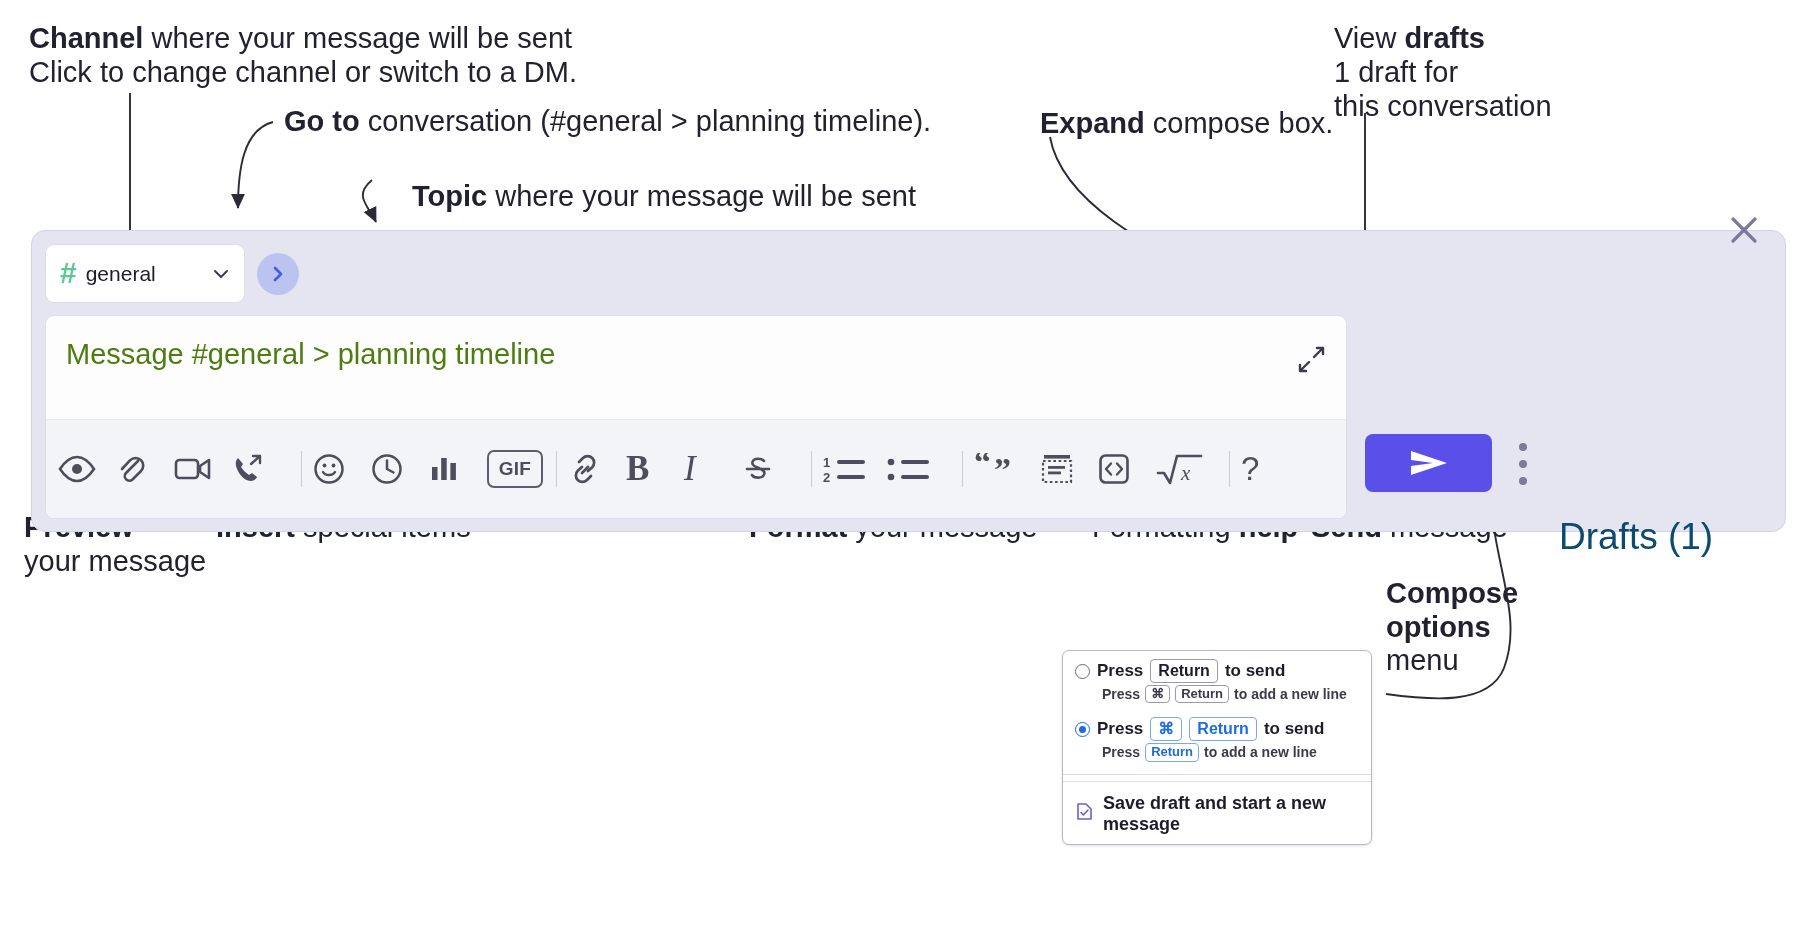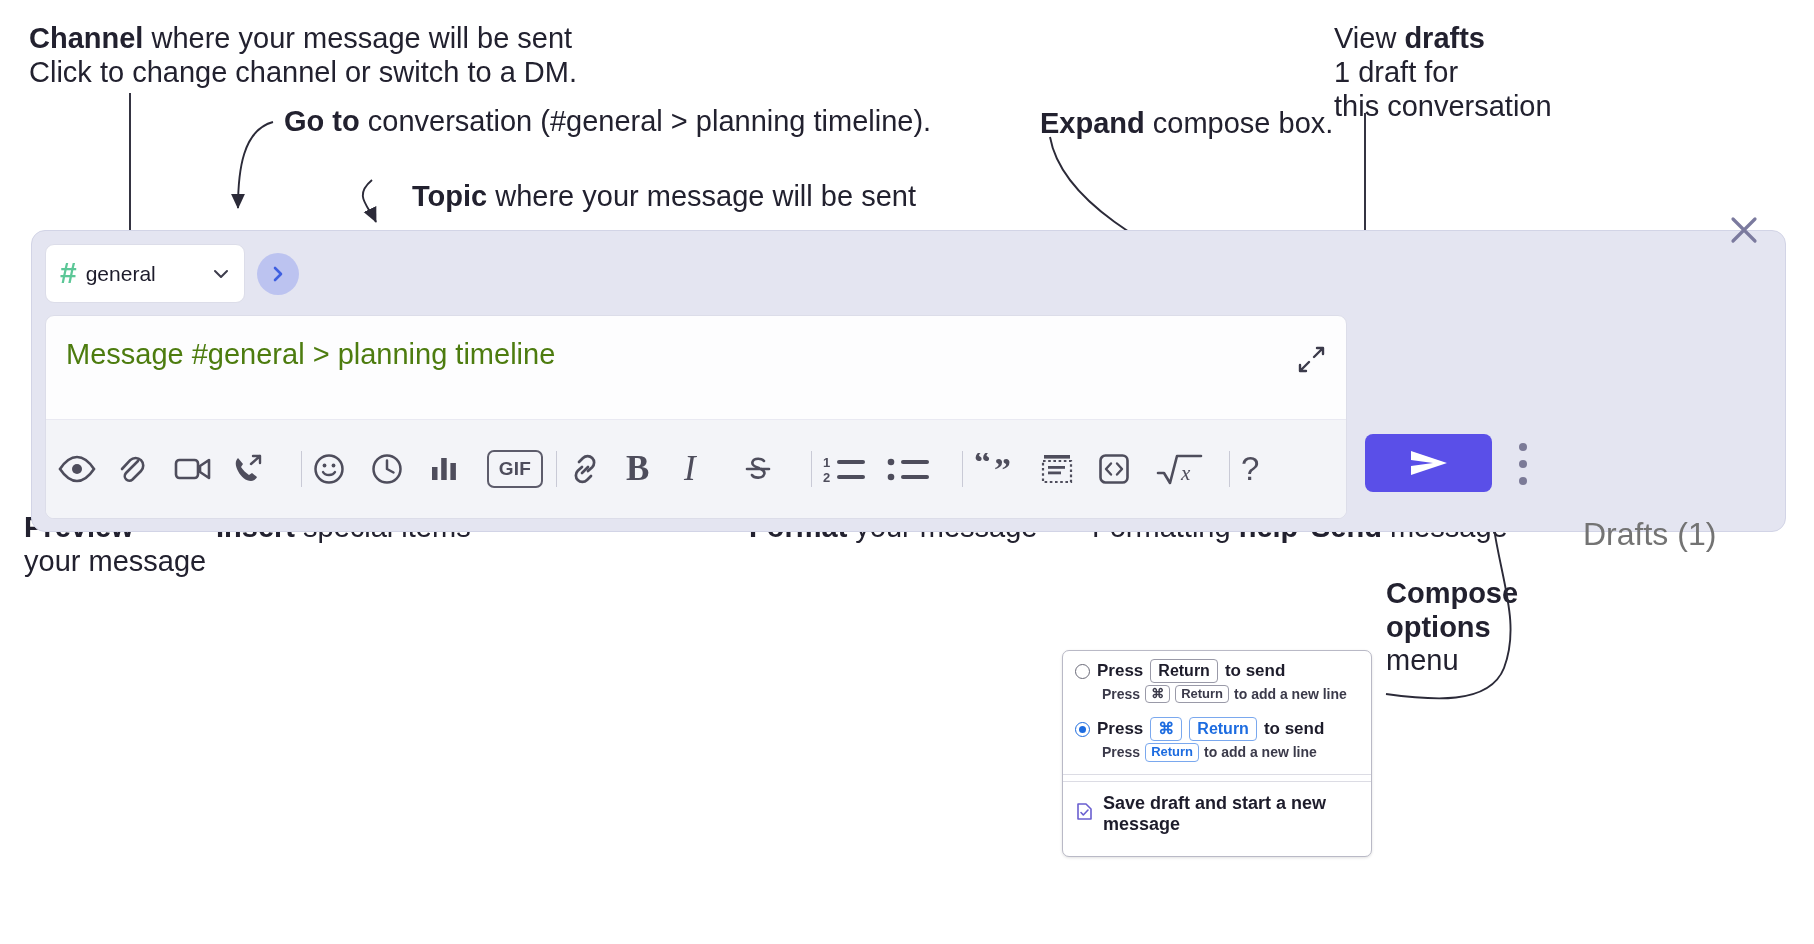--- a/index.html
+++ b/index.html
@@ -94,21 +94,21 @@
     position:absolute;left:1333px;top:203px;width:127px;height:58px;
     background:#5a4fe8;border-radius:8px;
     display:flex;align-items:center;justify-content:center;cursor:pointer;
   }
   .kebab{
     position:absolute;left:1478px;top:212px;width:26px;height:42px;
     display:flex;flex-direction:column;align-items:center;justify-content:space-between;cursor:pointer;
   }
   .kebab i{display:block;width:8px;height:8px;border-radius:50%;background:#7b7a97;}
   .drafts-link{
-    position:absolute;left:1527px;top:285px;font-size:32px;color:#737373;cursor:pointer;margin-left:24px;
+    position:absolute;left:1527px;top:285px;font-size:37px;color:#0c4a6e;cursor:pointer;
   }
   .close-x{position:absolute;right:24px;top:-16px;width:34px;height:34px;cursor:pointer;}
 
   
   #menu{
     position:absolute;left:1062px;top:650px;width:310px;
     background:#ffffff;border:1px solid #b9b9c6;border-radius:7px;
     box-sizing:border-box;
     font-size:17px;color:#1d1c2b;
     box-shadow:0 1px 3px rgba(0,0,0,.12);
@@ -436,21 +436,21 @@
     <span class="key sm blue">Return</span>
     <span>to add a new line</span>
   </div>
 
   <div class="menu-div"></div>
 
 
 
   <div class="menu-div"></div>
 
-  <div class="mitem" style="padding-bottom:21px;">
+  <div class="mitem" style="padding-bottom:9px;">
     <span>
       <svg width="19" height="19" viewBox="0 0 19 19">
           <path d="M3,2 L11,2 L16,7 L16,17 L3,17 Z" fill="none" stroke="#6a5fd0" stroke-width="1.6" stroke-linejoin="round"></path>
           <path d="M6,10.5 L8.3,13 L13,8" fill="none" stroke="#6a5fd0" stroke-width="1.6" stroke-linecap="round" stroke-linejoin="round"></path>
         </svg>
     </span>
     <span>Save draft and start a new message</span>
   </div>
 </div>
 

